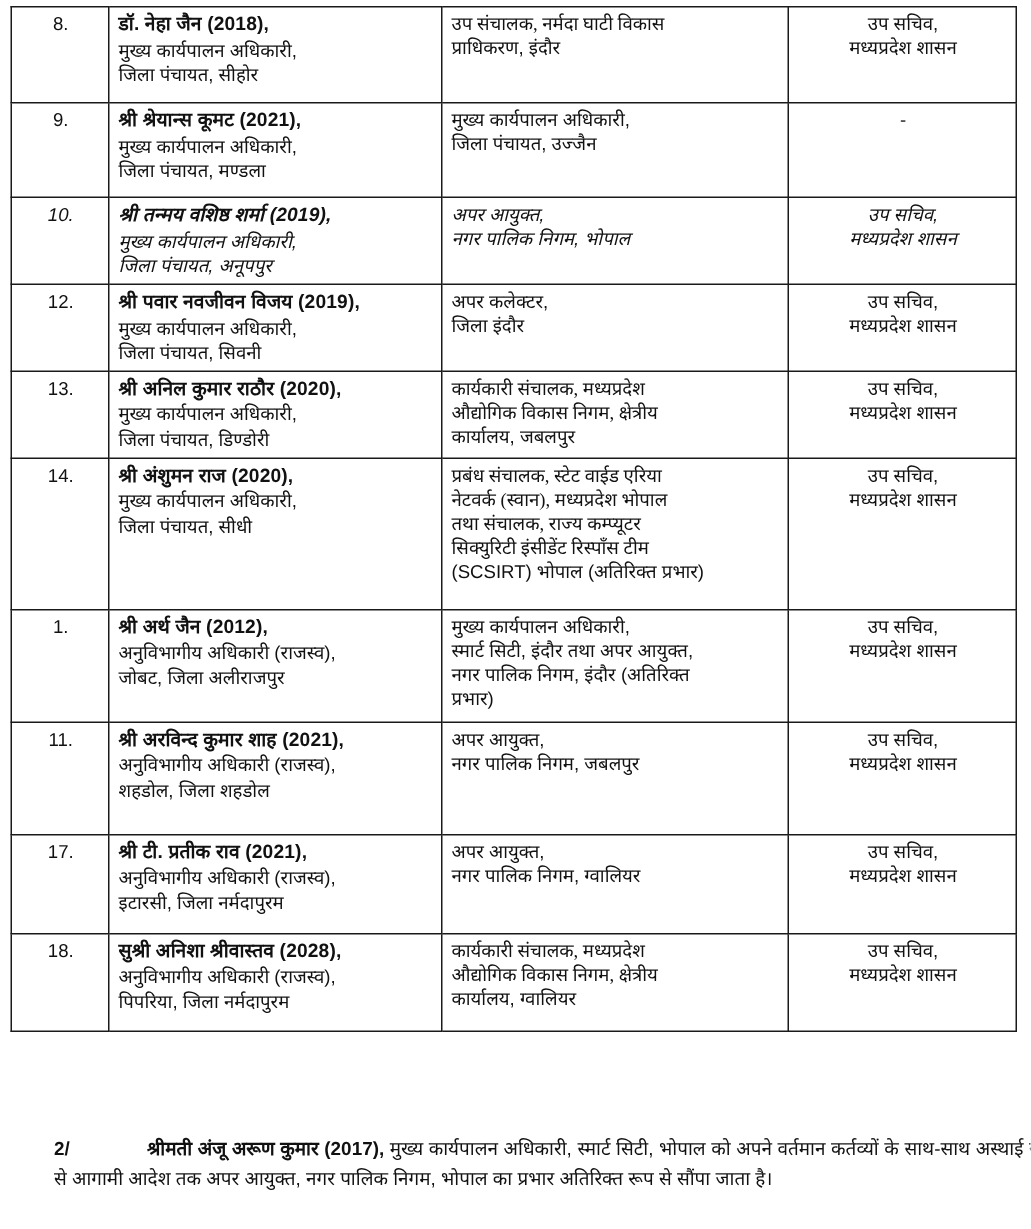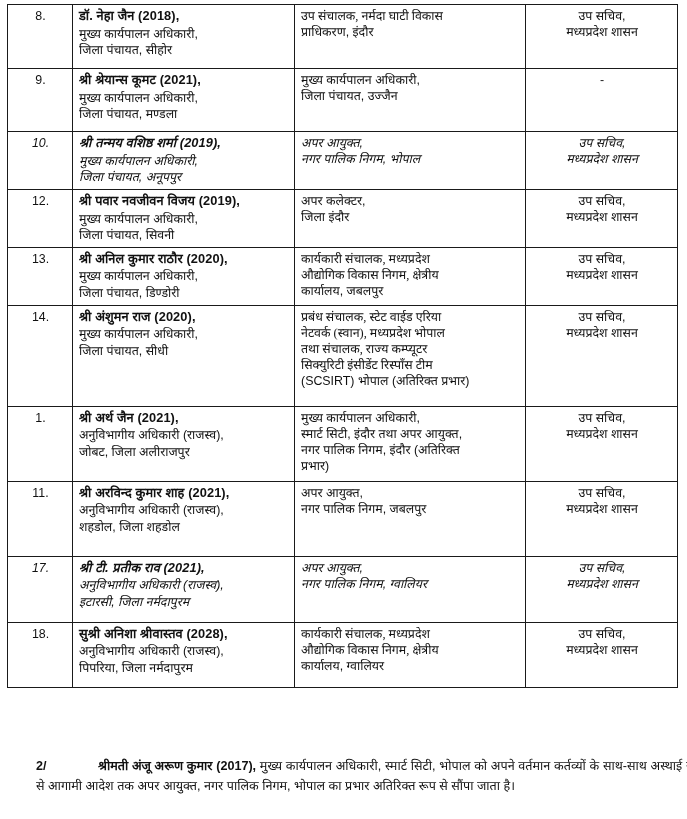--- a/index.html
+++ b/index.html
@@ -223,21 +223,21 @@
         </td>
         <td class="col-newpost">
           <span class="np-line">उप सचिव,</span>
           <span class="np-line">मध्यप्रदेश शासन</span>
         </td>
       </tr>
 
       <tr style="height:75px;">
         <td class="col-sn">1.</td>
         <td class="col-name">
-          <span class="nm-bold">श्री अर्थ जैन (2021),</span>
+          <span class="nm-bold">श्री अर्थ जैन (2012),</span>
           <span class="nm-line">अनुविभागीय अधिकारी (राजस्व),</span>
           <span class="nm-line">जोबट, जिला अलीराजपुर</span>
         </td>
         <td class="col-post">
           <span class="post-line">मुख्य कार्यपालन अधिकारी,</span>
           <span class="post-line">स्मार्ट सिटी, इंदौर तथा अपर आयुक्त,</span>
           <span class="post-line">नगर पालिक निगम, इंदौर (अतिरिक्त</span>
           <span class="post-line">प्रभार)</span>
         </td>
         <td class="col-newpost">
@@ -256,21 +256,21 @@
         <td class="col-post">
           <span class="post-line">अपर आयुक्त,</span>
           <span class="post-line">नगर पालिक निगम, जबलपुर</span>
         </td>
         <td class="col-newpost">
           <span class="np-line">उप सचिव,</span>
           <span class="np-line">मध्यप्रदेश शासन</span>
         </td>
       </tr>
 
-      <tr style="height:66px;font-style:italic;">
+      <tr style="height:66px;">
         <td class="col-sn">17.</td>
         <td class="col-name">
           <span class="nm-bold">श्री टी. प्रतीक राव (2021),</span>
           <span class="nm-line">अनुविभागीय अधिकारी (राजस्व),</span>
           <span class="nm-line">इटारसी, जिला नर्मदापुरम</span>
         </td>
         <td class="col-post">
           <span class="post-line">अपर आयुक्त,</span>
           <span class="post-line">नगर पालिक निगम, ग्वालियर</span>
         </td>

